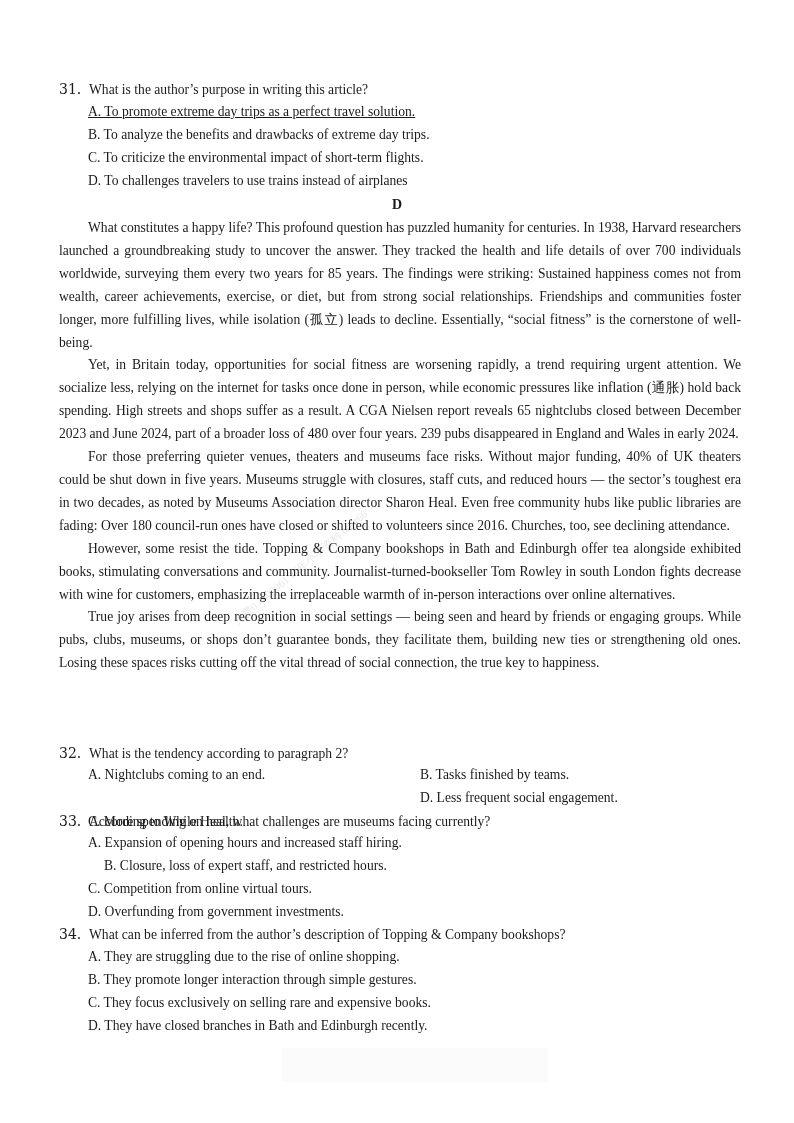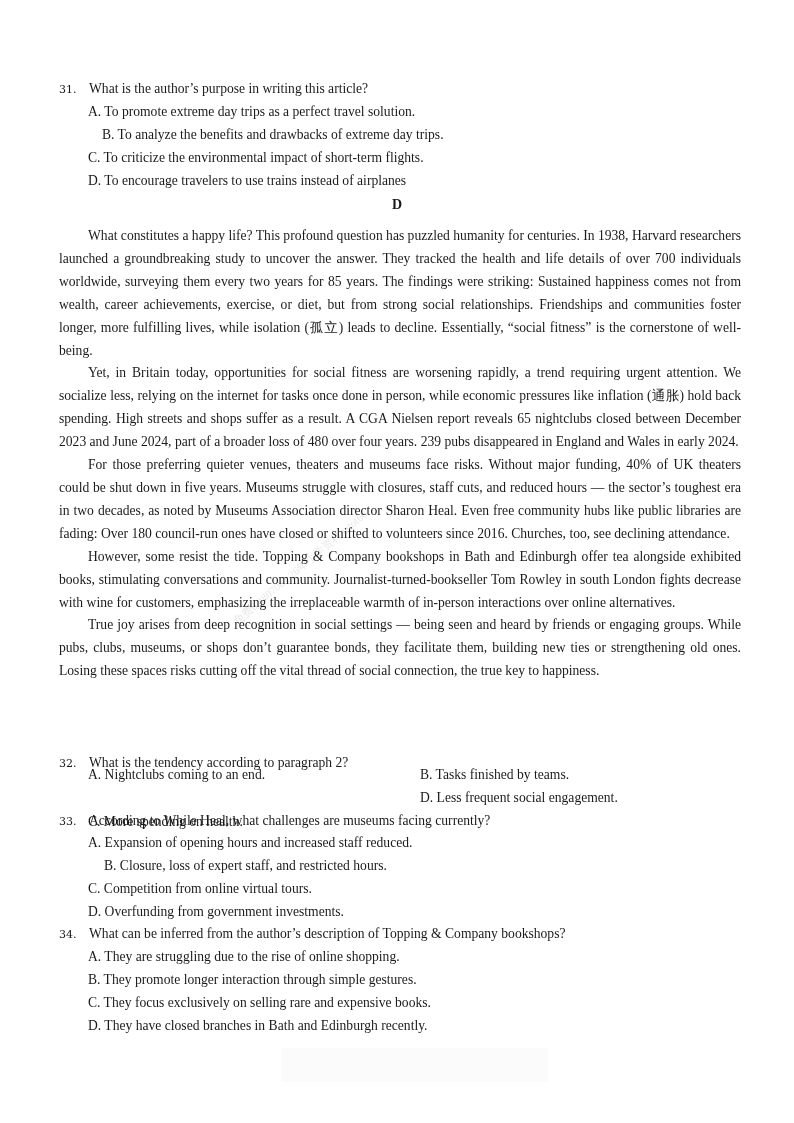--- a/index.html
+++ b/index.html
@@ -6,76 +6,76 @@
   body {
     width: 794px; height: 1123px; position: relative; overflow: hidden;
     font-family: "Liberation Serif", "DejaVu Serif", serif;
     color: #1a1a1a;
     font-size: 13.6px;
   }
   .page { position: absolute; left: 0; top: 0; width: 794px; height: 1123px; }
   .q-stem {
     position: absolute; left: 59px; white-space: nowrap;
   }
-  .q-num { display: inline-block; width: 30px; font-family: "DejaVu Serif", serif; font-size: 11px; }
+  .q-num { display: inline-block; width: 30px; font-family: "DejaVu Serif", serif; font-size: 14px; }
   .opt { position: absolute; left: 88px; white-space: nowrap; }
   .opt2 { position: absolute; left: 420px; white-space: nowrap; }
   .section-letter {
     position: absolute; left: 0; width: 794px; top: 197px; text-align: center;
     font-weight: bold; font-size: 14px;
   }
   .passage {
-    position: absolute; left: 59px; width: 682px; top: 225px;
+    position: absolute; left: 59px; width: 682px; top: 217px;
     line-height: 22.9px; text-align: justify;
   }
   .passage p { margin: 0; text-indent: 29px; text-align: justify; text-align-last: left; }
   .watermark {
     position: absolute; color: rgba(120,120,120,0.18); font-size: 11px;
     transform: rotate(-40deg); white-space: nowrap; pointer-events: none;
   }
   .footer-box {
     position: absolute; left: 282px; top: 1048px; width: 266px; height: 34px;
     background: #fbfbfb;
   }
 </style>
 </head>
 <body>
 
 <div class="page">
 
   <div class="q-stem" style="top:81px;">
     <span class="q-num">31.</span><span>What is the author’s purpose in writing this article?</span>
   </div>
-  <div class="opt" style="top:104px;">A. To promote extreme day trips as a perfect travel solution.</div>
-  <div class="opt" style="top:127px;margin-left:14px;">B. To analyze the benefits and drawbacks of extreme day trips.</div>
+  <div class="opt" style="top:104px;text-decoration:underline;">A. To promote extreme day trips as a perfect travel solution.</div>
+  <div class="opt" style="top:127px;">B. To analyze the benefits and drawbacks of extreme day trips.</div>
   <div class="opt" style="top:150px;text-align:center;">C. To criticize the environmental impact of short-term flights.</div>
-  <div class="opt" style="top:173px;">D. To encourage travelers to use trains instead of airplanes</div>
+  <div class="opt" style="top:173px;">D. To challenges travelers to use trains instead of airplanes</div>
 
   <div class="section-letter">D</div>
 
   <div class="passage">
     <p>What constitutes a happy life? This profound question has puzzled humanity for centuries. In 1938, Harvard researchers launched a groundbreaking study to uncover the answer. They tracked the health and life details of over 700 individuals worldwide, surveying them every two years for 85 years. The findings were striking: Sustained happiness comes not from wealth, career achievements, exercise, or diet, but from strong social relationships. Friendships and communities foster longer, more fulfilling lives, while isolation (孤立) leads to decline. Essentially, “social fitness” is the cornerstone of well-being.</p>
     <p>Yet, in Britain today, opportunities for social fitness are worsening rapidly, a trend requiring urgent attention. We socialize less, relying on the internet for tasks once done in person, while economic pressures like inflation (通胀) hold back spending. High streets and shops suffer as a result. A CGA Nielsen report reveals 65 nightclubs closed between December 2023 and June 2024, part of a broader loss of 480 over four years. 239 pubs disappeared in England and Wales in early 2024.</p>
     <p>For those preferring quieter venues, theaters and museums face risks. Without major funding, 40% of UK theaters could be shut down in five years. Museums struggle with closures, staff cuts, and reduced hours — the sector’s toughest era in two decades, as noted by Museums Association director Sharon Heal. Even free community hubs like public libraries are fading: Over 180 council-run ones have closed or shifted to volunteers since 2016. Churches, too, see declining attendance.</p>
     <p>However, some resist the tide. Topping &amp; Company bookshops in Bath and Edinburgh offer tea alongside exhibited books, stimulating conversations and community. Journalist-turned-bookseller Tom Rowley in south London fights decrease with wine for customers, emphasizing the irreplaceable warmth of in-person interactions over online alternatives.</p>
     <p>True joy arises from deep recognition in social settings — being seen and heard by friends or engaging groups. While pubs, clubs, museums, or shops don’t guarantee bonds, they facilitate them, building new ties or strengthening old ones. Losing these spaces risks cutting off the vital thread of social connection, the true key to happiness.</p>
   </div>
 
-  <div class="q-stem" style="top:745px;margin-top:10px;">
+  <div class="q-stem" style="top:745px;">
     <span class="q-num">32.</span><span>What is the tendency according to paragraph 2?</span>
   </div>
   <div class="opt" style="top:767px;">A. Nightclubs coming to an end.</div>
   <div class="opt2" style="top:767px;">B. Tasks finished by teams.</div>
   <div class="opt" style="top:790px;margin-top:24px;">C. More spending on health.</div>
   <div class="opt2" style="top:790px;">D. Less frequent social engagement.</div>
 
   <div class="q-stem" style="top:813px;">
     <span class="q-num">33.</span><span>According to While Heal, what challenges are museums facing currently?</span>
   </div>
-  <div class="opt" style="top:835px;">A. Expansion of opening hours and increased staff reduced.</div>
+  <div class="opt" style="top:835px;">A. Expansion of opening hours and increased staff hiring.</div>
   <div class="opt" style="top:858px;margin-left:16px;">B. Closure, loss of expert staff, and restricted hours.</div>
   <div class="opt" style="top:881px;">C. Competition from online virtual tours.</div>
   <div class="opt" style="top:904px;">D. Overfunding from government investments.</div>
 
   <div class="q-stem" style="top:926px;">
     <span class="q-num">34.</span><span>What can be inferred from the author’s description of Topping &amp; Company bookshops?</span>
   </div>
   <div class="opt" style="top:949px;">A. They are struggling due to the rise of online shopping.</div>
   <div class="opt" style="top:972px;">B. They promote longer interaction through simple gestures.</div>
   <div class="opt" style="top:995px;">C. They focus exclusively on selling rare and expensive books.</div>

